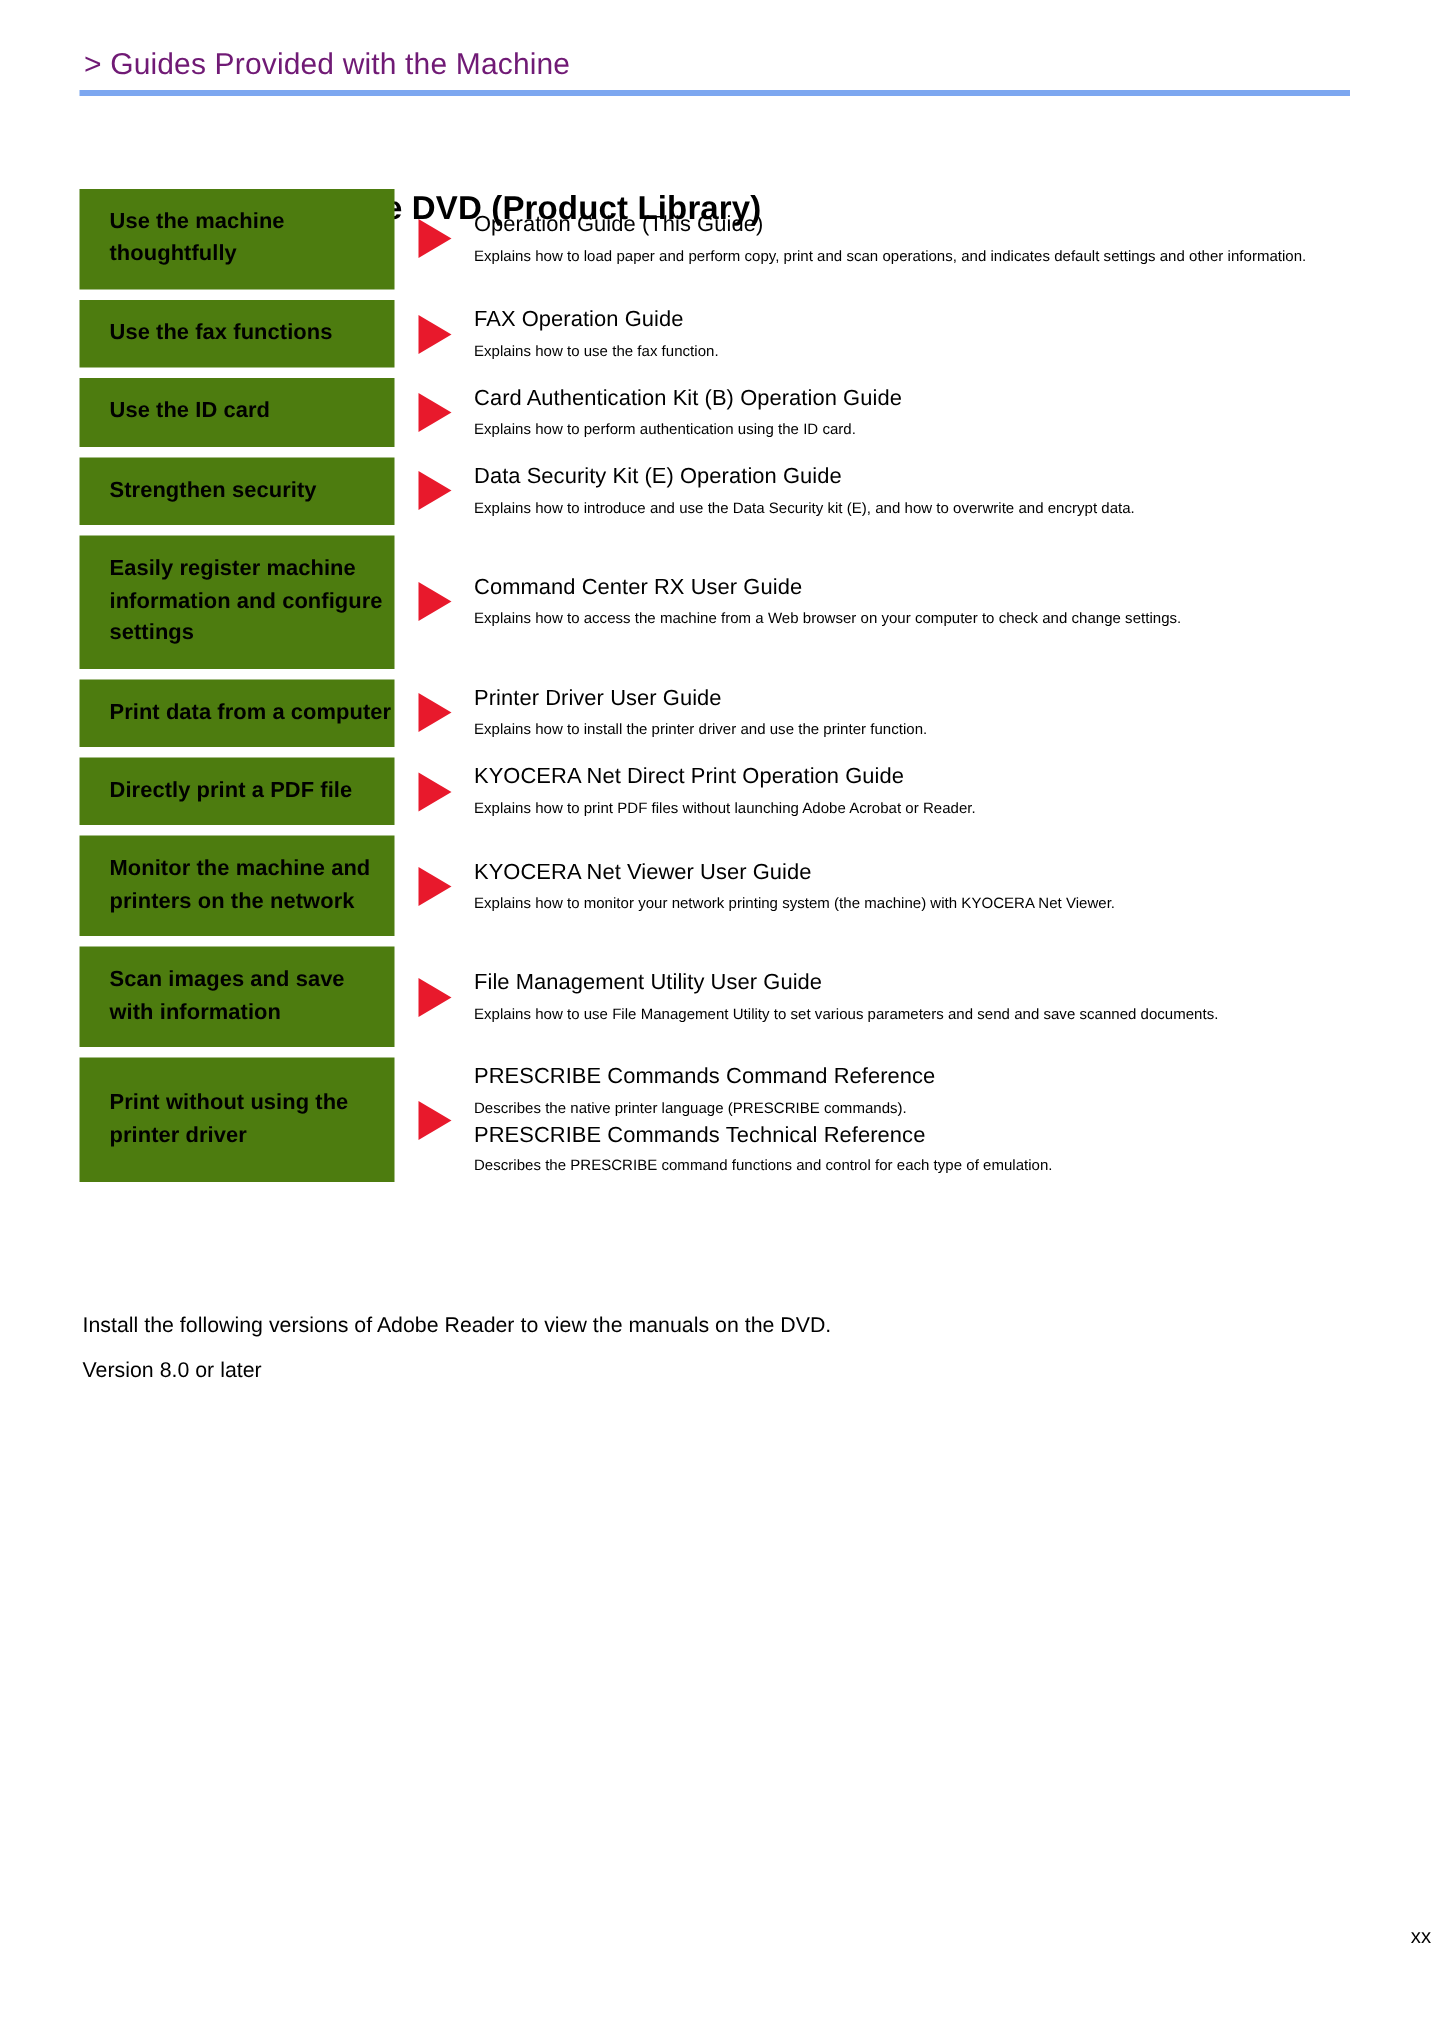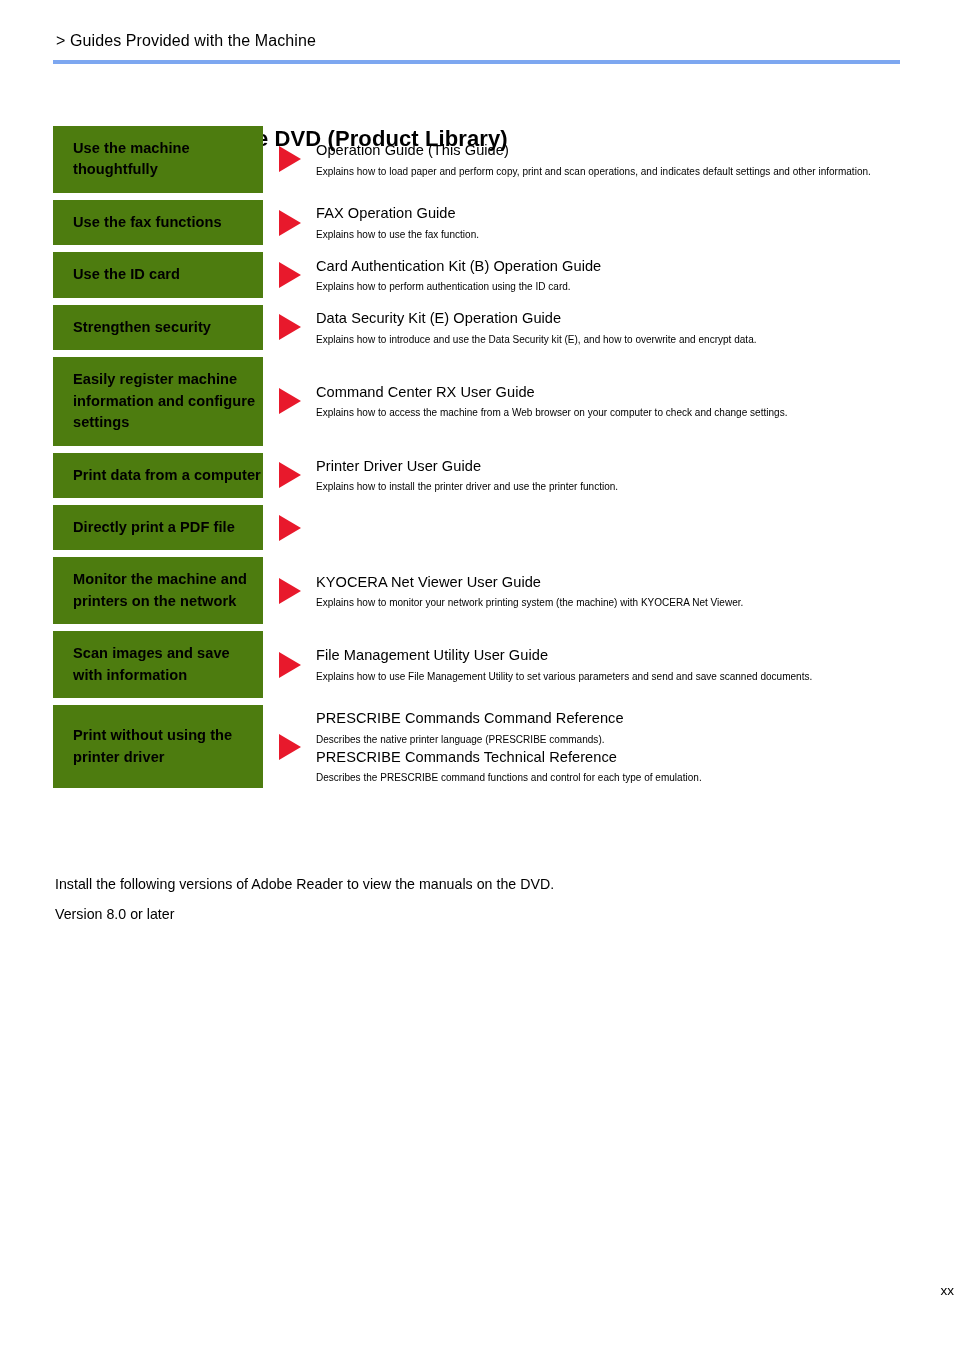--- a/index.html
+++ b/index.html
@@ -14,22 +14,22 @@
     font-family: "Liberation Sans", sans-serif;
     color: #000000;
     -webkit-font-smoothing: antialiased;
   }
 
   
   .breadcrumb {
     position: absolute;
     left: 56px;
     top: 32px;
-    font-size: 16px;
-    color: #000000;
+    font-size: 20px;
+    color: #701a75;
     letter-spacing: 0.1px;
     white-space: nowrap;
   }
   .header-rule {
     position: absolute;
     left: 53px;
     top: 60px;
     width: 847px;
     height: 4px;
     background: #7da7f0;
@@ -233,20 +233,26 @@
         </div>
       </div>
     </div>
     <div class="guide-row">
       <div class="topic-cell">
         <div class="topic-text">Directly print a PDF file</div>
       </div>
       <div class="arrow-cell">
         <span class="arrow-icon"></span>
       </div>
+      <div class="desc-cell">
+        <div class="guide-entry">
+          <div class="guide-title">KYOCERA Net Direct Print Operation Guide</div>
+          <div class="guide-desc">Explains how to print PDF files without launching Adobe Acrobat or Reader.</div>
+        </div>
+      </div>
     </div>
     <div class="guide-row">
       <div class="topic-cell">
         <div class="topic-text">Monitor the machine and printers on the network</div>
       </div>
       <div class="arrow-cell">
         <span class="arrow-icon"></span>
       </div>
       <div class="desc-cell">
         <div class="guide-entry">

